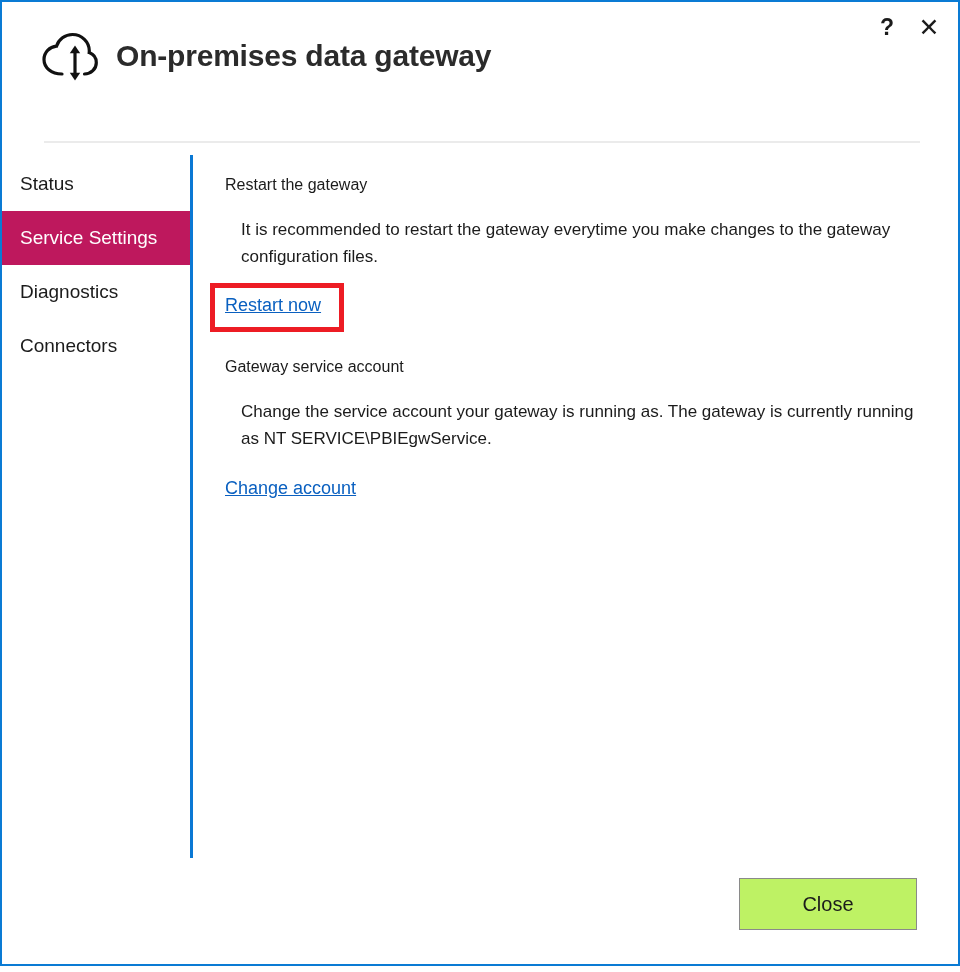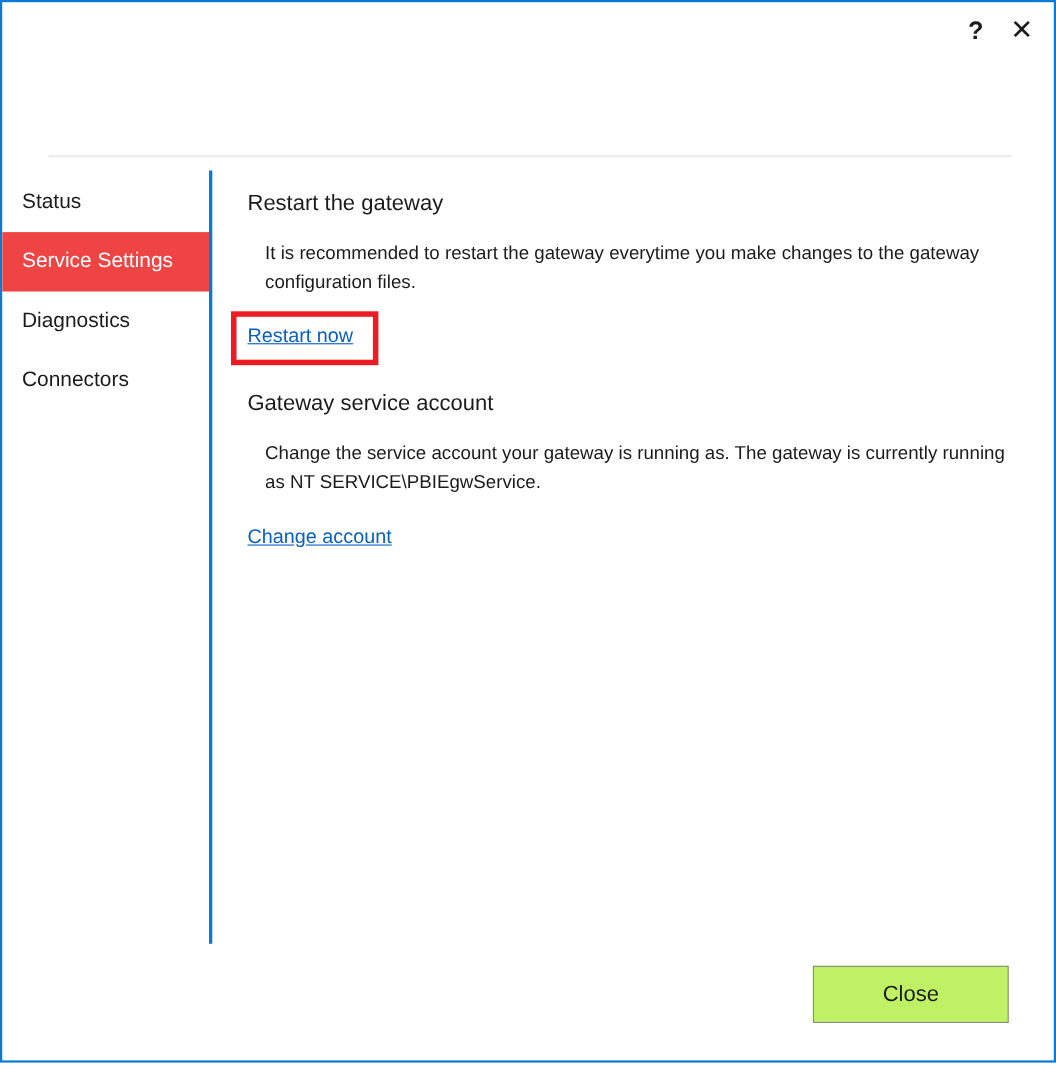--- a/index.html
+++ b/index.html
@@ -93,41 +93,41 @@
     display: flex;
     align-items: center;
     padding-left: 18px;
     box-sizing: border-box;
     font-size: 19px;
     color: #1b1b1b;
     cursor: default;
     user-select: none;
   }
   .nav-item.selected {
-    background: #ef4444;
+    background: #be185d;
     color: #ffffff;
   }
   #sidebar-rule {
     position: absolute;
     left: 188px;
     top: 153px;
     width: 3px;
     height: 703px;
     background: #0a78d4;
   }
 
   
   #content {
     position: absolute;
     left: 223px;
     top: 168px;
     width: 700px;
   }
   .section-title {
-    font-size: 20px;
+    font-size: 16px;
     font-weight: 400;
     color: #1b1b1b;
     margin: 0;
     line-height: 30px;
   }
   .section-body {
     font-size: 17px;
     color: #1b1b1b;
     line-height: 27px;
     margin: 16px 0 0 16px;
@@ -177,20 +177,31 @@
     user-select: none;
   }
 </style>
 </head>
 <body>
 
 <div id="window">
 
   <div id="titlebar">
 
+    <div id="brand">
+      <span id="cloud-icon">
+        <svg viewBox="0 0 60 52" width="60" height="52" aria-hidden="true">
+          <path d="M22 44 C11 44 4 37.5 4 29.5 C4 22.5 9.5 16.8 16.5 16.2 C18.6 9.4 25 4.5 32.5 4.5 C41.8 4.5 49.3 11.8 49.3 20.8 C49.3 21.4 49.27 22 49.2 22.6 C53.4 24.2 56.3 28.1 56.3 32.7 C56.3 39 51 44 44.5 44" fill="none" stroke="#111111" stroke-width="3.2" stroke-linecap="round"></path>
+          <line x1="35" y1="20" x2="35" y2="46" stroke="#111111" stroke-width="3.2"></line>
+          <path d="M35 15.5 L40.2 23.2 L29.8 23.2 Z" fill="#111111"></path>
+          <path d="M35 50.5 L29.8 42.8 L40.2 42.8 Z" fill="#111111"></path>
+        </svg>
+      </span>
+      <span id="app-title">On-premises data gateway</span>
+    </div>
 
     <div class="winbtn" id="help-button">?</div>
     <div class="winbtn" id="close-button">✕</div>
   </div>
 
   <div id="header-divider"></div>
 
   <div id="sidebar">
     <div class="nav-item">
       <span>Status</span>

